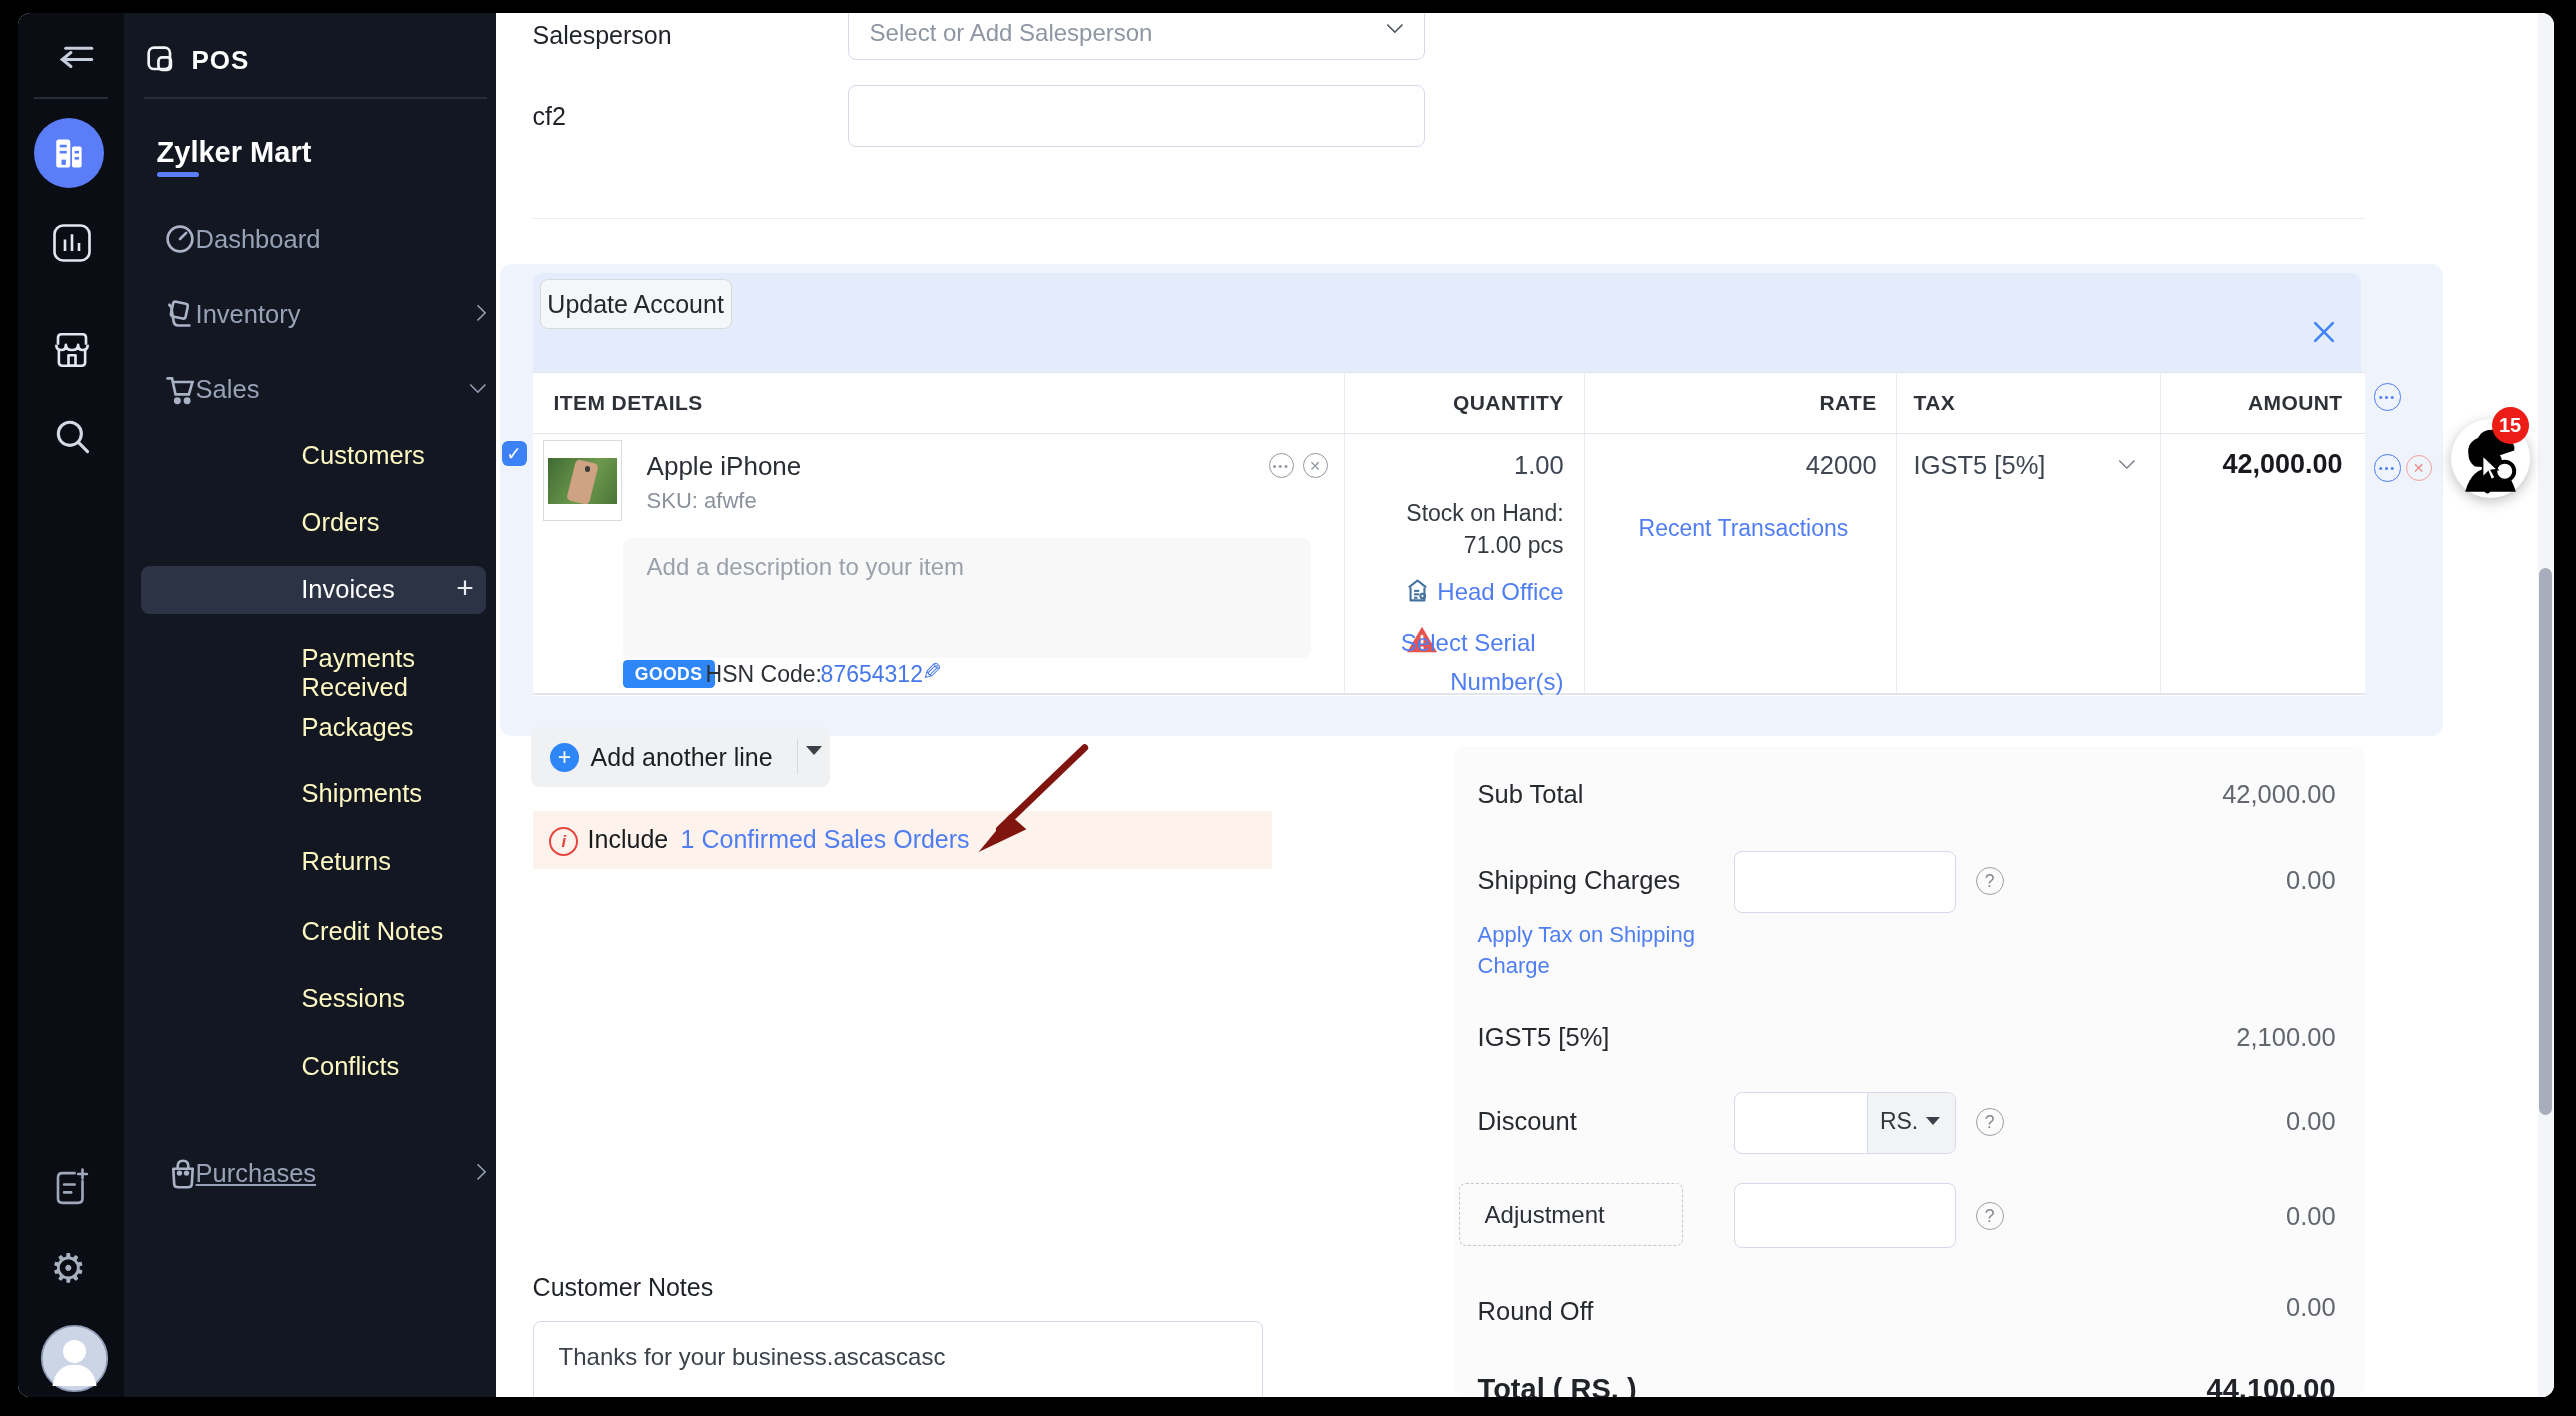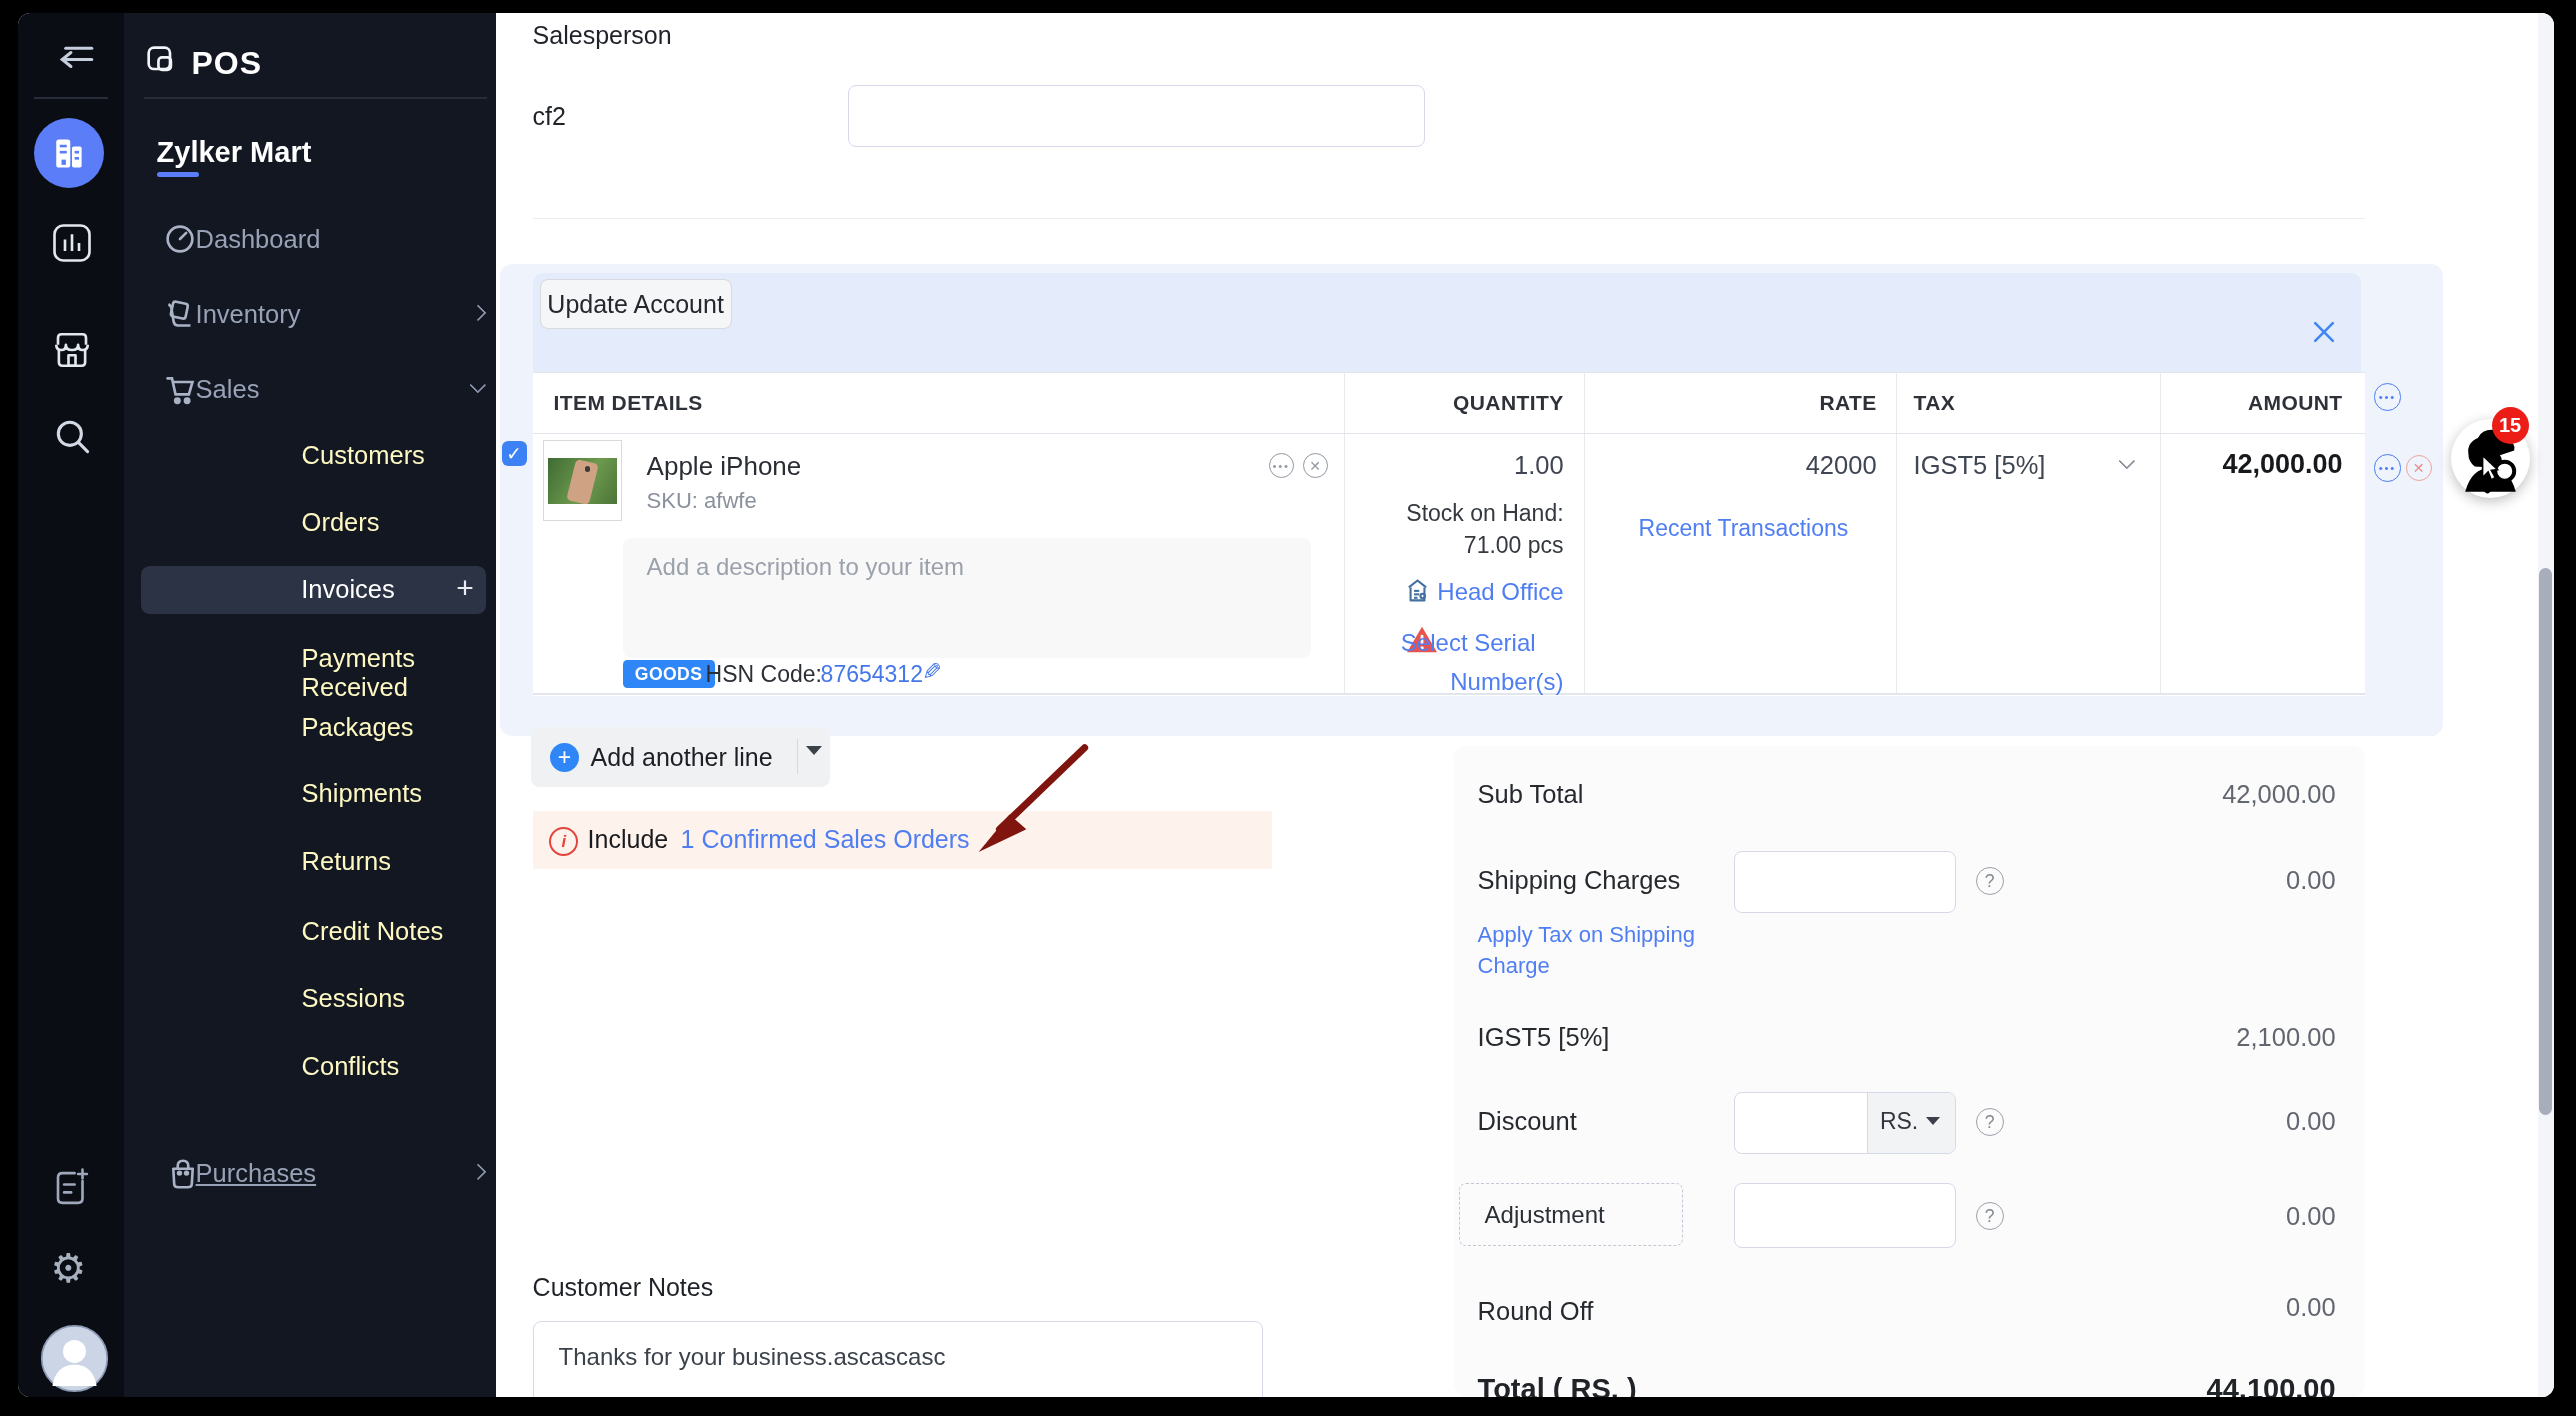--- a/index.html
+++ b/index.html
@@ -106,21 +106,21 @@
     </div>
   </div>
 
   <div id="menu" class="abs">
     <div class="abs" style="left:22px;top:32px;">
       <svg width="32" height="32" viewBox="0 0 36 36" fill="none" stroke="#f2f4f8" stroke-width="3">
         <rect x="3" y="3" width="24" height="24" rx="6"></rect>
         <rect x="14" y="14" width="14" height="14" rx="4"></rect>
         </svg>
     </div>
-    <div class="abs" style="left:68px;top:32px;color:#fff;font-size:32px;font-weight:bold;letter-spacing:0.9px;">POS</div>
+    <div class="abs" style="left:68px;top:32px;color:#fff;font-size:26px;font-weight:bold;letter-spacing:0.9px;">POS</div>
     <div class="abs divider-dark" style="left:20px;top:84px;width:343px;"></div>
 
     <div class="abs" style="left:33px;top:123px;color:#fff;font-size:29px;font-weight:bold;">Zylker Mart</div>
     <div class="abs" style="left:33px;top:159px;width:42px;height:5.3px;background:#5b7ef8;border-radius:2.6px;"></div>
 
     <div class="abs" style="left:41px;top:211px;">
       <svg width="30" height="30" viewBox="0 0 34 34" fill="none" stroke="#aab3c5" stroke-width="3">
         <circle cx="17" cy="17" r="14"></circle>
           <line x1="17" y1="17" x2="24" y2="10" stroke-linecap="round"></line>
         </svg>
@@ -166,20 +166,24 @@
         <path d="M11 12 L11 9 Q11 3 17 3 Q23 3 23 9 L23 12"></path>
         <circle cx="13" cy="17" r="1.6" fill="#aab3c5"></circle>
           <circle cx="21" cy="17" r="1.6" fill="#aab3c5"></circle>
         </svg>
     </div>
     <div class="abs side-item" style="left:72px;top:1146px;text-decoration:underline;">Purchases</div>
     <div class="abs chev right" style="left:348px;top:1153px;"></div>
   </div>
 
   <div class="abs lbl" style="left:515px;top:8px;">Salesperson</div>
+  <div class="abs inputbox" style="left:830px;top:-10.6px;width:575px;height:56px;">
+    <span class="abs placeholder" style="left:21px;top:16px;">Select or Add Salesperson</span>
+    <span class="abs chev down" style="left:540px;top:16px;border-color:#555c68;"></span>
+  </div>
   <div class="abs lbl" style="left:515px;top:89px;">cf2</div>
   <div class="abs inputbox" style="left:830px;top:72px;width:575px;height:60px;"></div>
   <div class="abs" style="left:515px;top:205px;width:1832px;height:0.9px;background:#ececee;"></div>
 
   <div id="panel" class="abs"></div>
   <div id="banner" class="abs"></div>
   <div class="abs" style="left:522px;top:266px;width:192px;height:50px;background:#f5f6f7;border:1.8px solid #d8dadd;border-radius:8px;
        display:flex;align-items:center;justify-content:center;font-size:25px;color:#24282e;box-sizing:border-box;">Update Account</div>
   <div class="abs" style="left:2291px;top:304px;">
     <svg width="30" height="30" viewBox="0 0 34 34" stroke="#4285f4" stroke-width="3" stroke-linecap="round">

